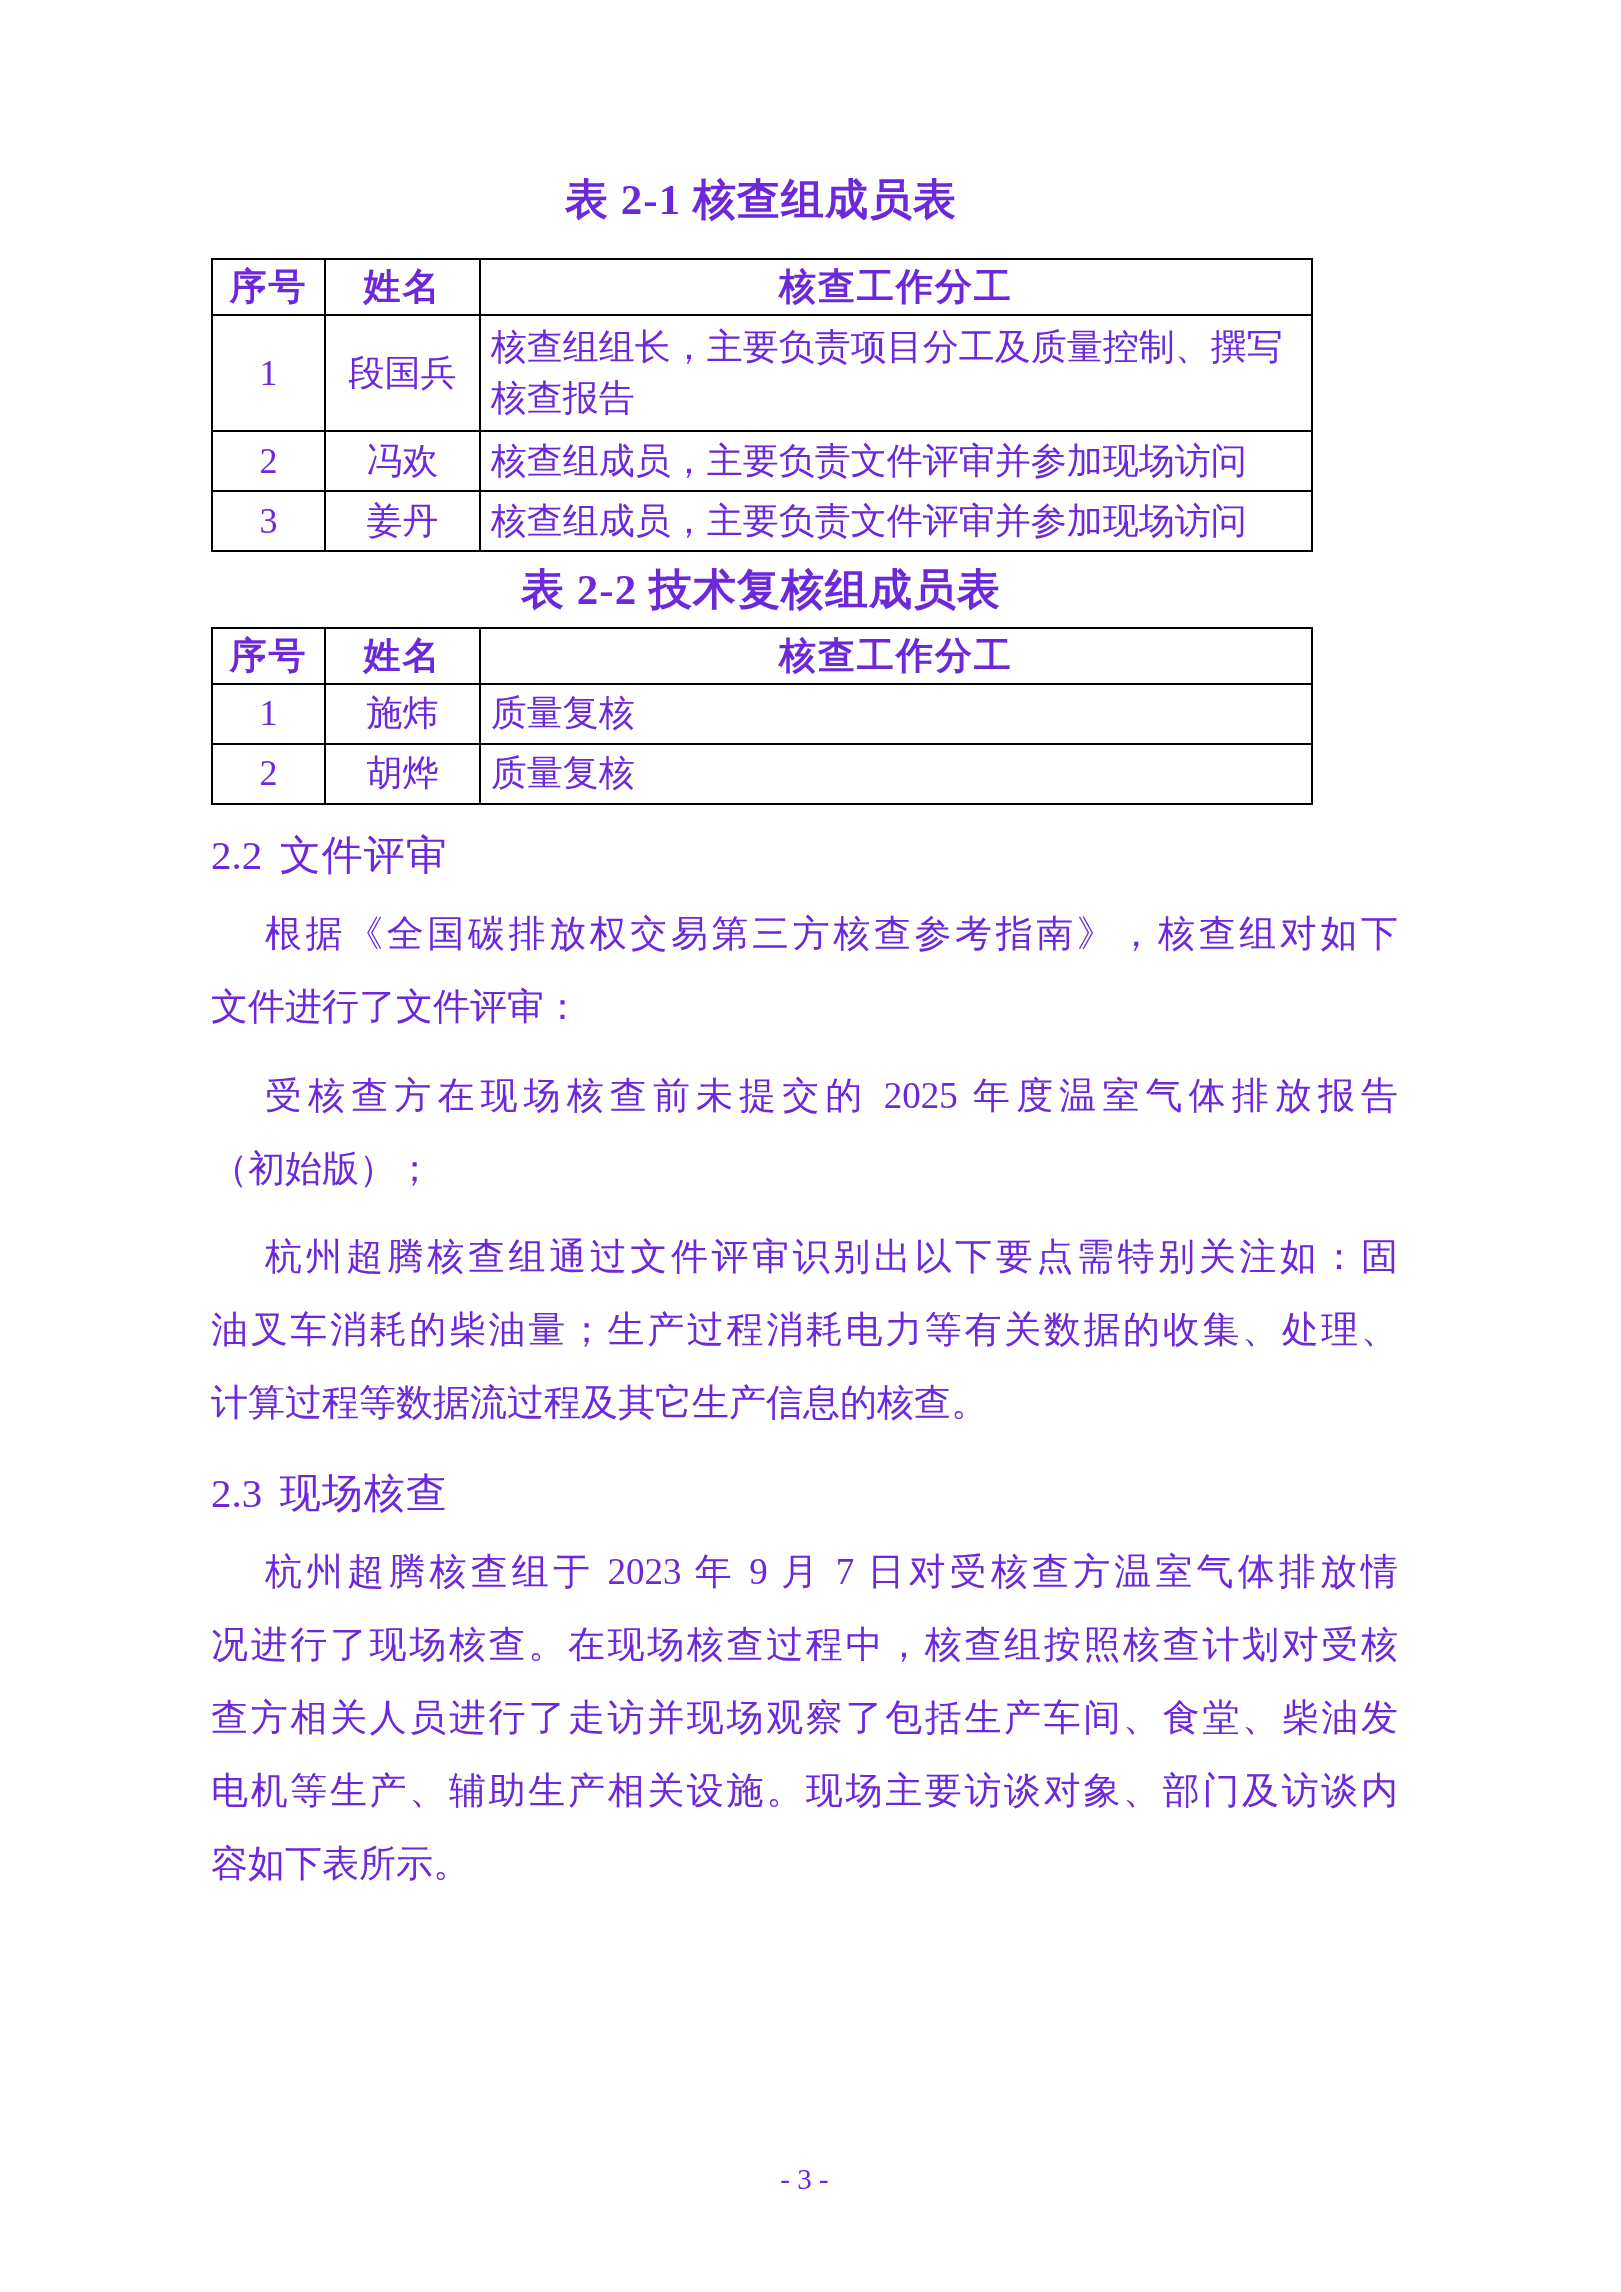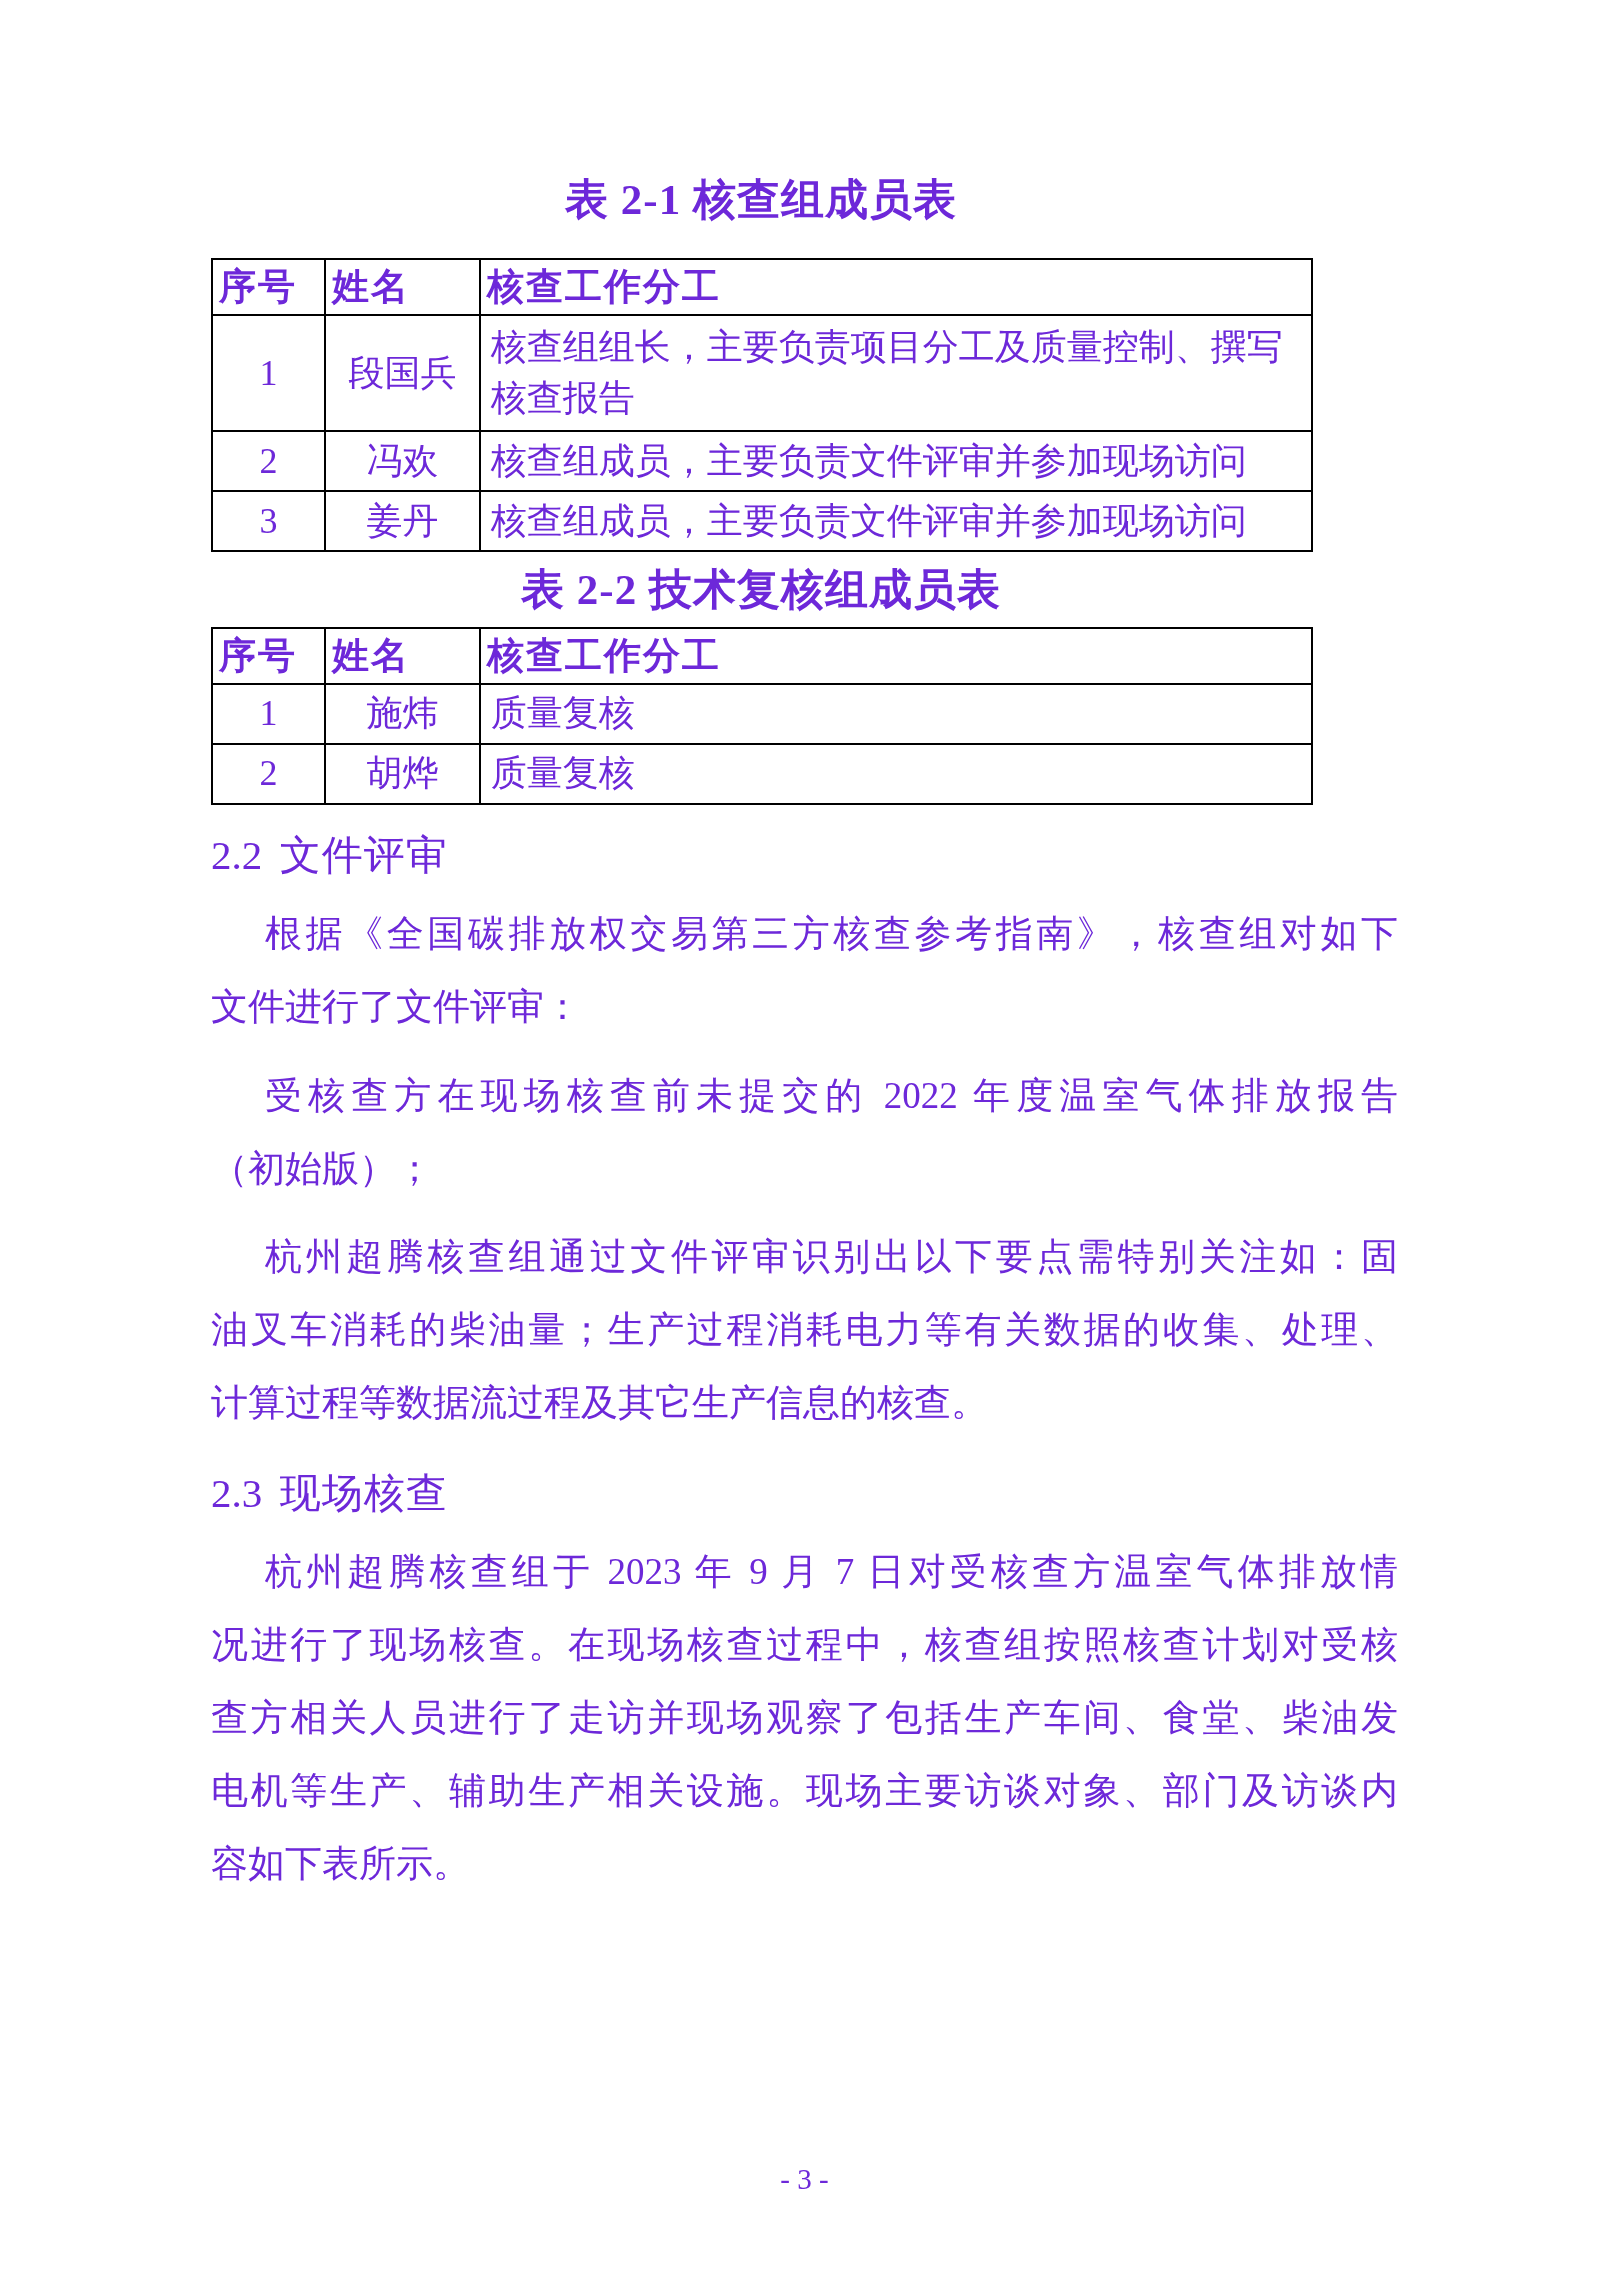--- a/index.html
+++ b/index.html
@@ -42,21 +42,21 @@
   table.m2{margin-top:13.7px;}
   table.members col.c1{width:113px;}
   table.members col.c2{width:155px;}
   table.members col.c3{width:832px;}
   table.members th{
     border:2px solid #000;
     border-bottom:2.9px solid #000;
     font-size:37px;
     font-weight:bold;
     height:54px;
-    text-align:left;
+    text-align:center;
     padding:0 5.9px;
     letter-spacing:2px;
   }
   table.members td{
     border:2px solid #000;
     height:54px;
     text-align:center;
     vertical-align:middle;
     padding:2px 9.8px;
     line-height:51px;
@@ -167,21 +167,21 @@
 
     <div class="sec-heading h22">
       <span class="num">2.2</span><span>文件评审</span>
     </div>
 
     <div class="para">
         <div class="line indent fill">根据《全国碳排放权交易第三方核查参考指南》，核查组对如下</div>
         <div class="line">文件进行了文件评审：</div>
       </div>
     <div class="para">
-        <div class="line indent fill">受核查方在现场核查前未提交的 2022 年度温室气体排放报告</div>
+        <div class="line indent fill">受核查方在现场核查前未提交的 2025 年度温室气体排放报告</div>
         <div class="line">（初始版）；</div>
       </div>
     <div class="para">
         <div class="line indent fill">杭州超腾核查组通过文件评审识别出以下要点需特别关注如：固</div>
         <div class="line fill">油叉车消耗的柴油量；生产过程消耗电力等有关数据的收集、处理、</div>
         <div class="line">计算过程等数据流过程及其它生产信息的核查。</div>
       </div>
 
     <div class="sec-heading h23">
       <span class="num">2.3</span><span>现场核查</span>

